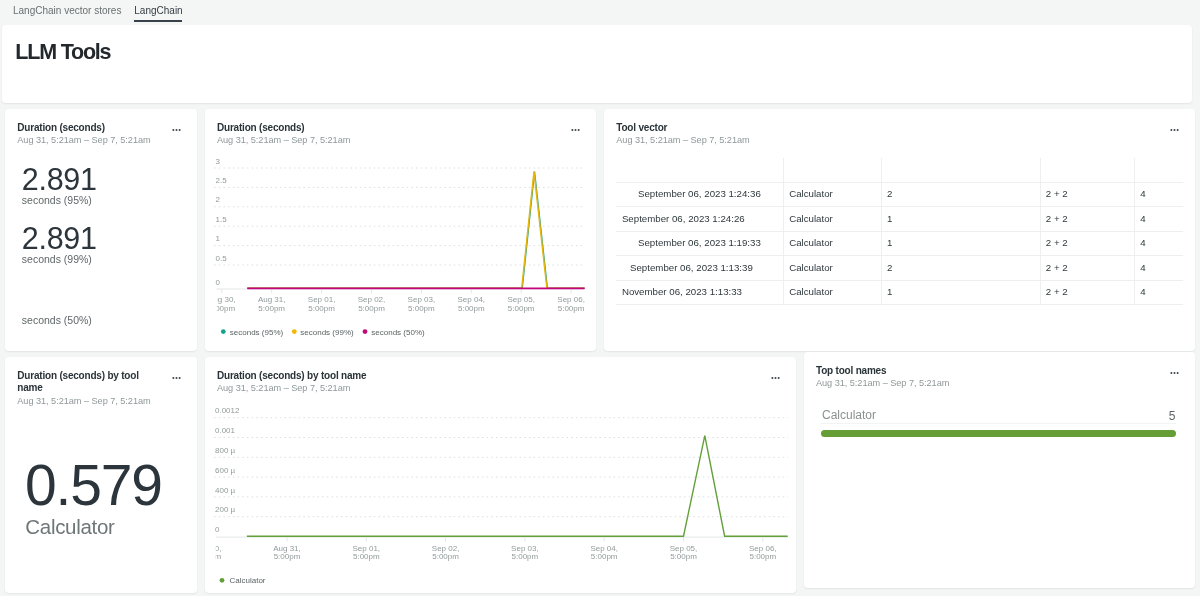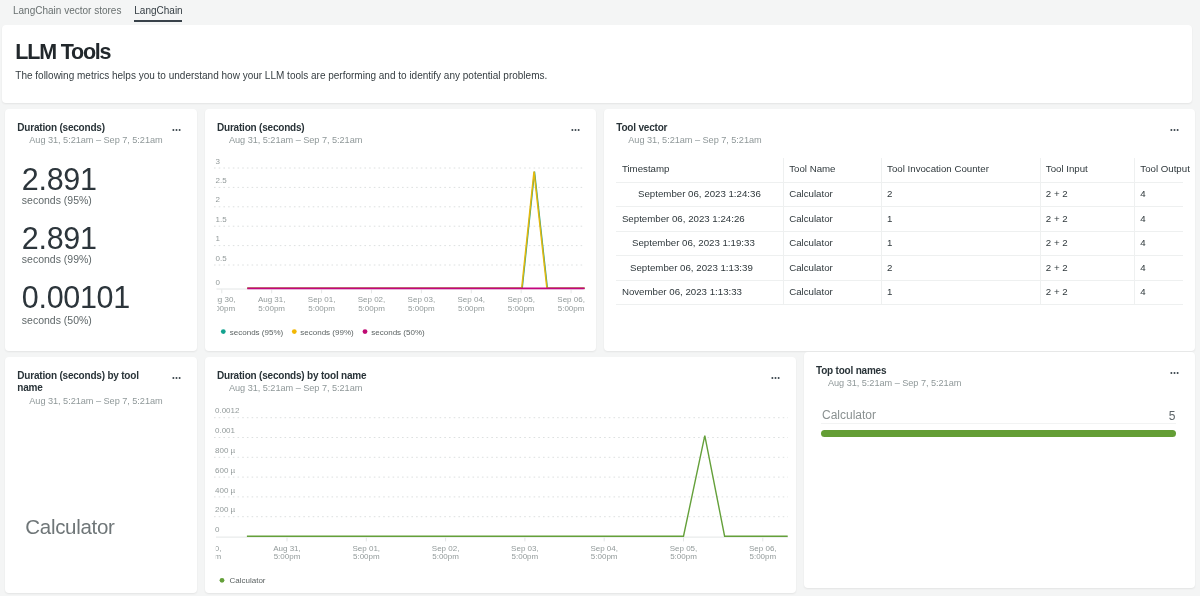--- a/index.html
+++ b/index.html
@@ -1,17 +1,17 @@
 <!DOCTYPE html>
 <html><head><meta charset="utf-8"><style>
 * { margin:0; padding:0; box-sizing:border-box; }
 html,body { width:1200px; height:596px; background:#f4f5f5; font-family:"Liberation Sans", sans-serif; overflow:hidden; position:relative; will-change:transform; }
 .card { position:absolute; background:#fff; border-radius:4px; box-shadow:0 1px 2px rgba(0,0,0,0.07); }
 .ctitle { position:absolute; left:12.3px; top:12.6px; font-size:10px; font-weight:bold; color:#293338; line-height:12.5px; letter-spacing:-0.2px; }
-.csub { position:absolute; left:12.3px; top:24.8px; font-size:9.2px; color:#8f9899; line-height:12px; white-space:nowrap; letter-spacing:-0.05px;margin-left:12px; }
+.csub { position:absolute; left:12.3px; top:24.8px; font-size:9.2px; color:#8f9899; line-height:12px; white-space:nowrap; letter-spacing:-0.05px; }
 .dots { position:absolute; right:14.7px; top:19.1px; }
 .chart { position:absolute; }
 .ax { font-size:8px; fill:#929a9a; font-family:"Liberation Sans",sans-serif; }
 .leg { font-size:8px; fill:#5c6363; font-family:"Liberation Sans",sans-serif; }
 .grid { stroke:#dde0e0; stroke-width:1; stroke-dasharray:1.6 3.1; }
 .axis { stroke:#e3e6e6; stroke-width:1; }
 .bignum1 { position:absolute; left:16.8px; font-size:30.5px; line-height:30.5px; letter-spacing:-0.3px; color:#2c353b; }
 .numlab { position:absolute; left:16.8px; font-size:10.5px; line-height:12px; color:#5f6769; }
 .vline { position:absolute; width:1px; background:#eef0f0; }
 .hline { position:absolute; height:1px; background:#eef0f0; }
@@ -24,35 +24,33 @@
 .tab { position:absolute; font-size:10px; line-height:12px; }
 h1 { position:absolute; left:13.3px; top:15px; font-size:21.5px; line-height:24px; letter-spacing:-1.2px; color:#22282c; }
 .desc { position:absolute; left:13.3px; top:45.4px; font-size:10px; line-height:12px; color:#353d41; }
 </style></head>
 <body>
 <div class="tab" style="left:13px;top:5.2px;color:#697070">LangChain vector stores</div>
 <div class="tab" style="left:134.3px;top:5.2px;color:#343d43">LangChain</div>
 <div style="position:absolute;left:133.8px;top:20.3px;width:48.3px;height:1.8px;background:#39424a"></div>
 <div class="card" style="left:2px;top:24.5px;width:1190px;height:78px">
 <h1>LLM Tools</h1>
-<div class="desc">The following metrics helps you to understand how your LLM tools are performing and to identify any potential problems.</div>
 </div>
 <div class="card" style="left:5px;top:109px;width:191.7px;height:241.9px">
     <div class="ctitle">Duration (seconds)</div>
     <div class="csub">Aug 31, 5:21am – Sep 7, 5:21am</div>
     <svg class="dots" width="10" height="4" viewBox="0 0 10 4">
       <circle cx="1.4" cy="2" r="1.0" fill="#38434a"></circle>
       <circle cx="4.5" cy="2" r="1.0" fill="#38434a"></circle>
       <circle cx="7.6" cy="2" r="1.0" fill="#38434a"></circle>
     </svg>
     <div class="bignum1" style="top:55.2px">2.891</div>
     <div class="numlab" style="top:85.2px">seconds (95%)</div>
     <div class="bignum1" style="top:114.4px">2.891</div>
     <div class="numlab" style="top:144.3px">seconds (99%)</div>
-    <div class="bignum1" style="top:173.1px">0.00101</div>
     <div class="numlab" style="top:204.7px">seconds (50%)</div>
   </div>
 <div class="card" style="left:204.7px;top:109px;width:391.3px;height:241.9px">
     <div class="ctitle">Duration (seconds)</div>
     <div class="csub">Aug 31, 5:21am – Sep 7, 5:21am</div>
     <svg class="dots" width="10" height="4" viewBox="0 0 10 4">
       <circle cx="1.4" cy="2" r="1.0" fill="#38434a"></circle>
       <circle cx="4.5" cy="2" r="1.0" fill="#38434a"></circle>
       <circle cx="7.6" cy="2" r="1.0" fill="#38434a"></circle>
     </svg>
@@ -122,43 +120,36 @@
     <div class="vline" style="left:178.9px;top:48.5px;height:146.5px"></div>
     <div class="vline" style="left:276.8px;top:48.5px;height:146.5px"></div>
     <div class="vline" style="left:435.5px;top:48.5px;height:146.5px"></div>
     <div class="vline" style="left:530.0px;top:48.5px;height:146.5px"></div>
     <div class="hline" style="left:11.6px;top:72.5px;width:567.3px"></div>
     <div class="hline" style="left:11.6px;top:97px;width:567.3px"></div>
     <div class="hline" style="left:11.6px;top:121.5px;width:567.3px"></div>
     <div class="hline" style="left:11.6px;top:146px;width:567.3px"></div>
     <div class="hline" style="left:11.6px;top:170.5px;width:567.3px"></div>
     <div class="hline" style="left:11.6px;top:195px;width:567.3px"></div>
-    <div class="trow" style="top:54.1px">
-      <span style="left:17.9px">Timestamp</span>
-      <span style="left:185.2px">Tool Name</span>
-      <span style="left:283.1px">Tool Invocation Counter</span>
-      <span style="left:441.8px">Tool Input</span>
-      <span style="left:536.3px">Tool Output</span>
-    </div>
     <div class="trow" style="top:79.2px">
       <span style="left:34px">September 06, 2023 1:24:36</span>
       <span style="left:185.2px">Calculator</span>
       <span style="left:283.1px">2</span>
       <span style="left:441.8px">2 + 2</span>
       <span style="left:536.3px">4</span>
     </div>
     <div class="trow" style="top:103.7px">
       <span style="left:17.9px">September 06, 2023 1:24:26</span>
       <span style="left:185.2px">Calculator</span>
       <span style="left:283.1px">1</span>
       <span style="left:441.8px">2 + 2</span>
       <span style="left:536.3px">4</span>
     </div>
     <div class="trow" style="top:128.2px">
-      <span style="left:28px">September 06, 2023 1:19:33</span>
+      <span style="left:34px">September 06, 2023 1:19:33</span>
       <span style="left:185.2px">Calculator</span>
       <span style="left:283.1px">1</span>
       <span style="left:441.8px">2 + 2</span>
       <span style="left:536.3px">4</span>
     </div>
     <div class="trow" style="top:152.7px">
       <span style="left:26px">September 06, 2023 1:13:39</span>
       <span style="left:185.2px">Calculator</span>
       <span style="left:283.1px">2</span>
       <span style="left:441.8px">2 + 2</span>
@@ -173,20 +164,21 @@
     </div>
   </div>
 <div class="card" style="left:5px;top:357.4px;width:191.7px;height:235.9px">
     <div class="ctitle" style="width:140px">Duration (seconds) by tool name</div>
     <div class="csub" style="top:37.3px">Aug 31, 5:21am – Sep 7, 5:21am</div>
     <svg class="dots" width="10" height="4" viewBox="0 0 10 4">
       <circle cx="1.4" cy="2" r="1.0" fill="#38434a"></circle>
       <circle cx="4.5" cy="2" r="1.0" fill="#38434a"></circle>
       <circle cx="7.6" cy="2" r="1.0" fill="#38434a"></circle>
     </svg>
+    <div class="bignum4">0.579</div>
     <div class="bignum4lab">Calculator</div>
   </div>
 <div class="card" style="left:204.7px;top:357.4px;width:591px;height:235.9px">
     <div class="ctitle">Duration (seconds) by tool name</div>
     <div class="csub">Aug 31, 5:21am – Sep 7, 5:21am</div>
     <svg class="dots" width="10" height="4" viewBox="0 0 10 4">
       <circle cx="1.4" cy="2" r="1.0" fill="#38434a"></circle>
       <circle cx="4.5" cy="2" r="1.0" fill="#38434a"></circle>
       <circle cx="7.6" cy="2" r="1.0" fill="#38434a"></circle>
     </svg>

